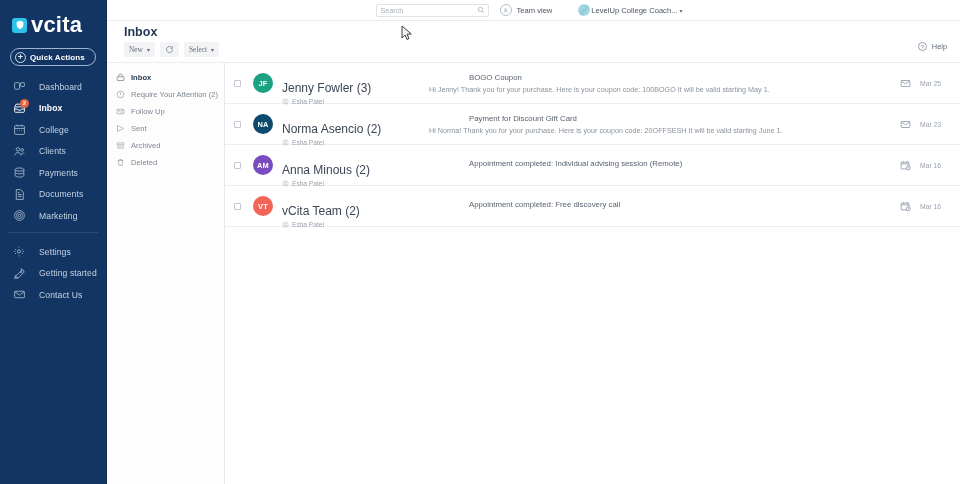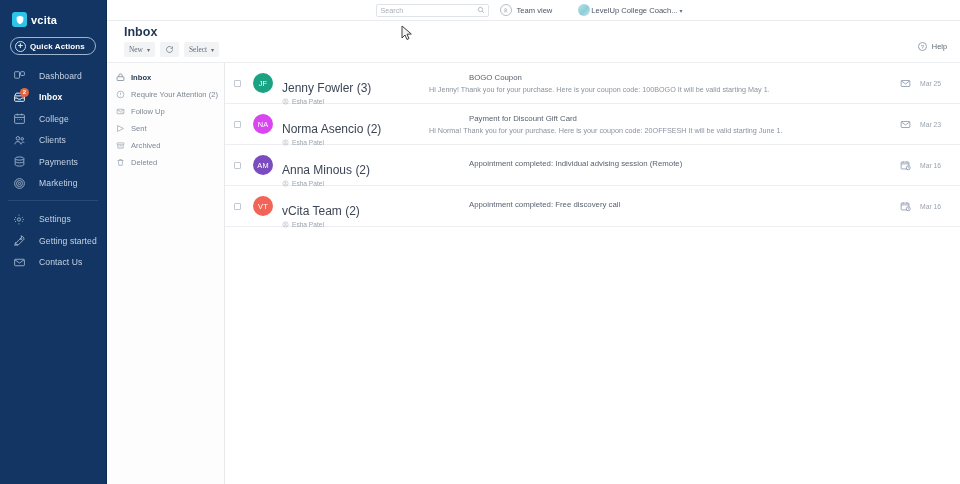--- a/index.html
+++ b/index.html
@@ -20,21 +20,21 @@
     color: #e8eef6;
     border-right: 1px solid #0d2a50;
   }
   .logo-wrap { display: flex; align-items: center; gap: 4px; padding: 12px 0 0 12px; }
   .logo-mark {
     width: 15px; height: 15px; border-radius: 3px;
     background: #2ec3e8;
     display: flex; align-items: center; justify-content: center;
   }
   .logo-mark svg { width: 10px; height: 10px; display:block; }
-  .logo-text { font-size: 11px; font-weight: 700; letter-spacing: .2px; color: #ffffff; }
+  .logo-text { font-size: 22px; font-weight: 700; letter-spacing: .2px; color: #ffffff; }
 
   .qa-btn {
     margin: 10px auto 0 auto;
     width: 86px; height: 18px;
     border: 1px solid #9fb4ce;
     border-radius: 9px;
     display: flex; align-items: center; gap: 4px;
     padding-left: 4px;
     cursor: pointer;
     background: transparent;
@@ -184,21 +184,21 @@
     padding-left: 9px;
   }
   .chk {
     width: 7px; height: 7px; border: 1px solid #c3c9d1; border-radius: 1px;
     flex: 0 0 7px; margin-right: 12px; background: #fff; cursor: pointer;
   }
   .avatar {
     width: 20px; height: 20px; border-radius: 50%;
     flex: 0 0 20px; margin-right: 9px;
     display: flex; align-items: center; justify-content: center;
-    color: #ffffff; font-size: 7.4px; font-weight: 400; letter-spacing: .2px;
+    color: #ffffff; font-size: 7.4px; font-weight: 700; letter-spacing: .2px;
   }
   .who { width: 147px; flex: 0 0 147px; }
   .who .nm { font-size: 12px; color: #3c4655; margin-bottom: 3px; margin-top: 20px; }
   .who .sub { display: flex; align-items: center; gap: 3px; }
   .who .sub svg { width: 7px; height: 7px; display: block; }
   .who .sub span { font-size: 6.6px; color: #9aa3ae; }
   .msg { flex: 1 1 auto; min-width: 0; padding-right: 8px; }
   .msg .subj { font-size: 7.8px; color: #58626f; margin-bottom: 3px; white-space: nowrap; overflow: hidden; text-overflow: ellipsis; margin-left: 40px; }
   .msg .prev { font-size: 7.2px; color: #8a939e; white-space: nowrap; overflow: hidden; text-overflow: ellipsis; }
   .row .kind { width: 22px; flex: 0 0 22px; display: flex; align-items: center; justify-content: center; }
@@ -283,20 +283,29 @@
         <span class="nav-ico">
           <svg viewBox="0 0 24 24" fill="none" stroke="#9fb3ca" stroke-width="1.7">
               <ellipse cx="12" cy="6.5" rx="8" ry="3"></ellipse>
               <path d="M4 6.5v5c0 1.7 3.6 3 8 3s8-1.3 8-3v-5"></path>
               <path d="M4 12.5v5c0 1.7 3.6 3 8 3s8-1.3 8-3v-5"></path>
             </svg>
         </span>
         <span class="nav-label">Payments</span>
       </div>
 
+      <div class="nav-item">
+        <span class="nav-ico">
+          <svg viewBox="0 0 24 24" fill="none" stroke="#9fb3ca" stroke-width="1.7">
+              <path d="M6 3h8l5 5v13H6z"></path>
+              <path d="M9 12h7M9 15.5h7M9 8.5h3"></path>
+            </svg>
+        </span>
+        <span class="nav-label">Documents</span>
+      </div>
 
       <div class="nav-item">
         <span class="nav-ico">
           <svg viewBox="0 0 24 24" fill="none" stroke="#9fb3ca" stroke-width="1.7">
               <circle cx="12" cy="12" r="9"></circle>
               <circle cx="12" cy="12" r="5.5"></circle>
               <circle cx="12" cy="12" r="2"></circle>
             </svg>
         </span>
         <span class="nav-label">Marketing</span>
@@ -493,21 +502,21 @@
             <svg viewBox="0 0 24 24" fill="none" stroke="#8b95ad" stroke-width="1.8">
                 <rect x="2.5" y="5.5" width="19" height="13" rx="1.5"></rect>
                 <path d="M3 6.5l9 6.5 9-6.5"></path>
               </svg>
           </span>
           <span class="date">Mar 25</span>
         </div>
 
         <div class="row">
           <span class="chk"></span>
-          <span class="avatar" style="background:#d946ef">NA</span>
+          <span class="avatar" style="background:#0c4a6e">NA</span>
           <span class="who">
             <span class="nm" style="display:block">Norma Asencio (2)</span>
             <span class="sub">
               <span>
                 <svg viewBox="0 0 24 24" fill="none" stroke="#b3bbc5" stroke-width="2">
                     <circle cx="12" cy="12" r="9"></circle>
                     <circle cx="12" cy="9.5" r="2.6"></circle>
                     <path d="M6.5 19c0-3 2.5-4.6 5.5-4.6s5.5 1.6 5.5 4.6"></path>
                   </svg>
               </span>

